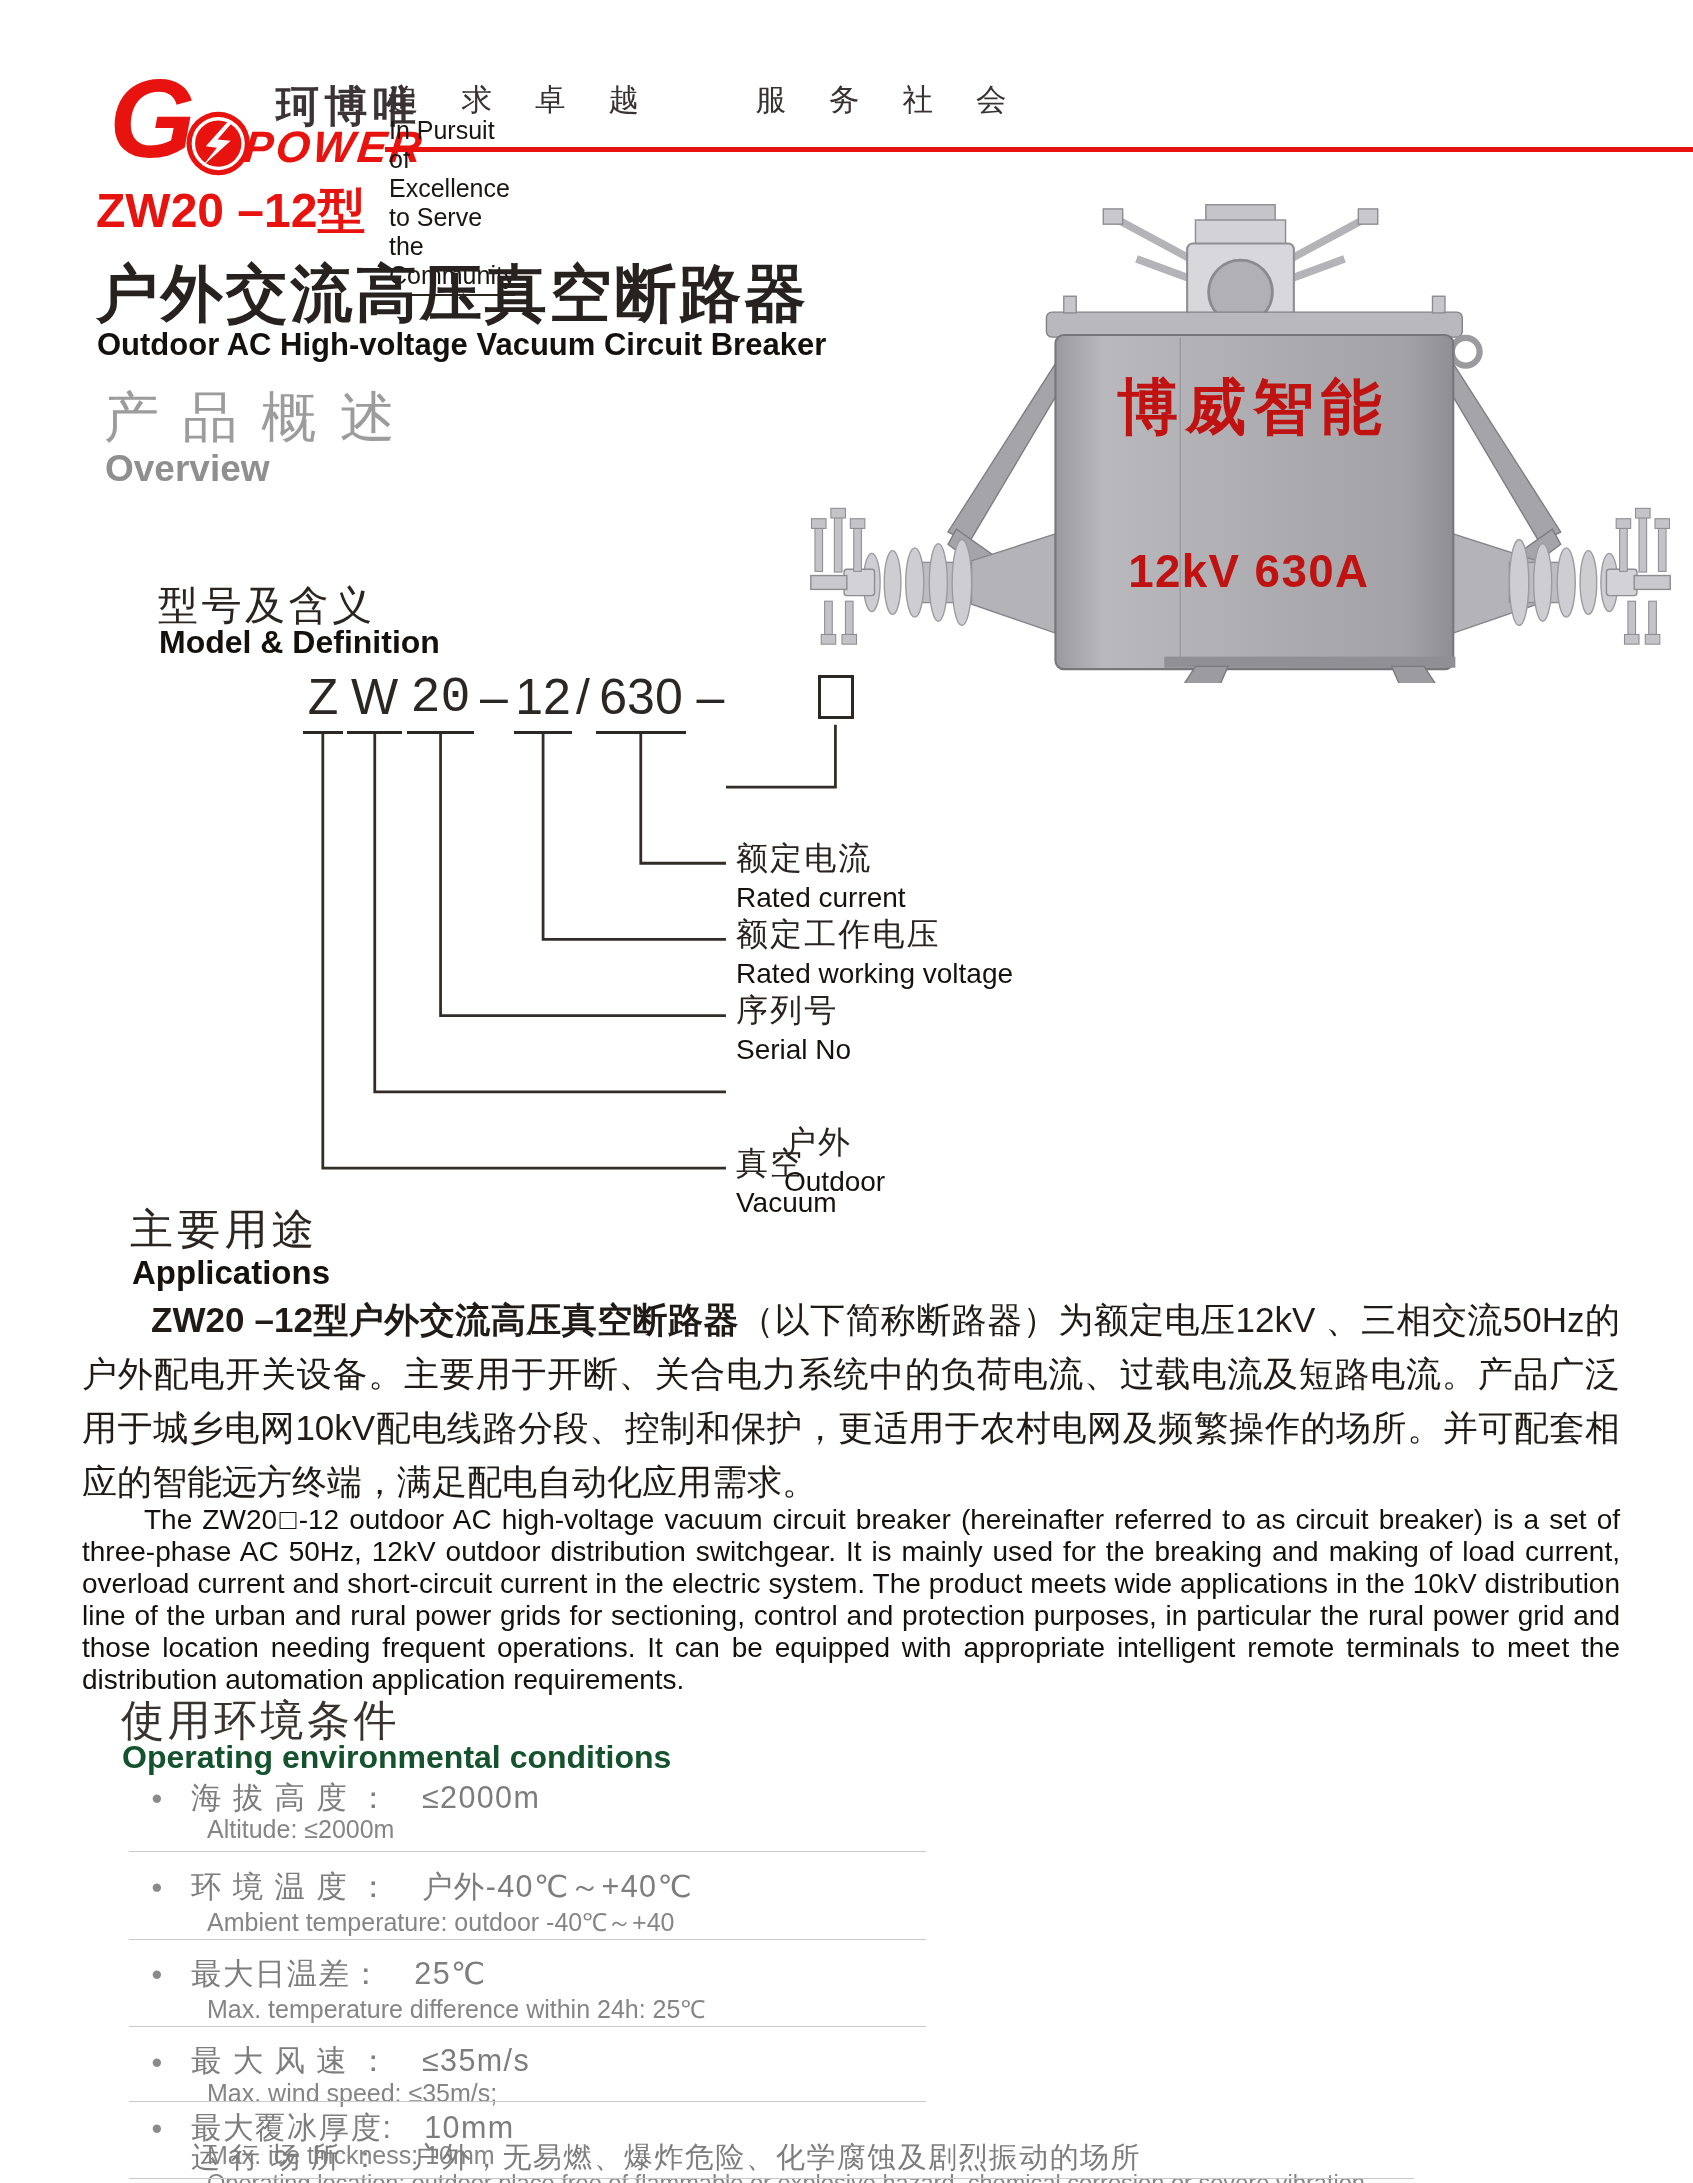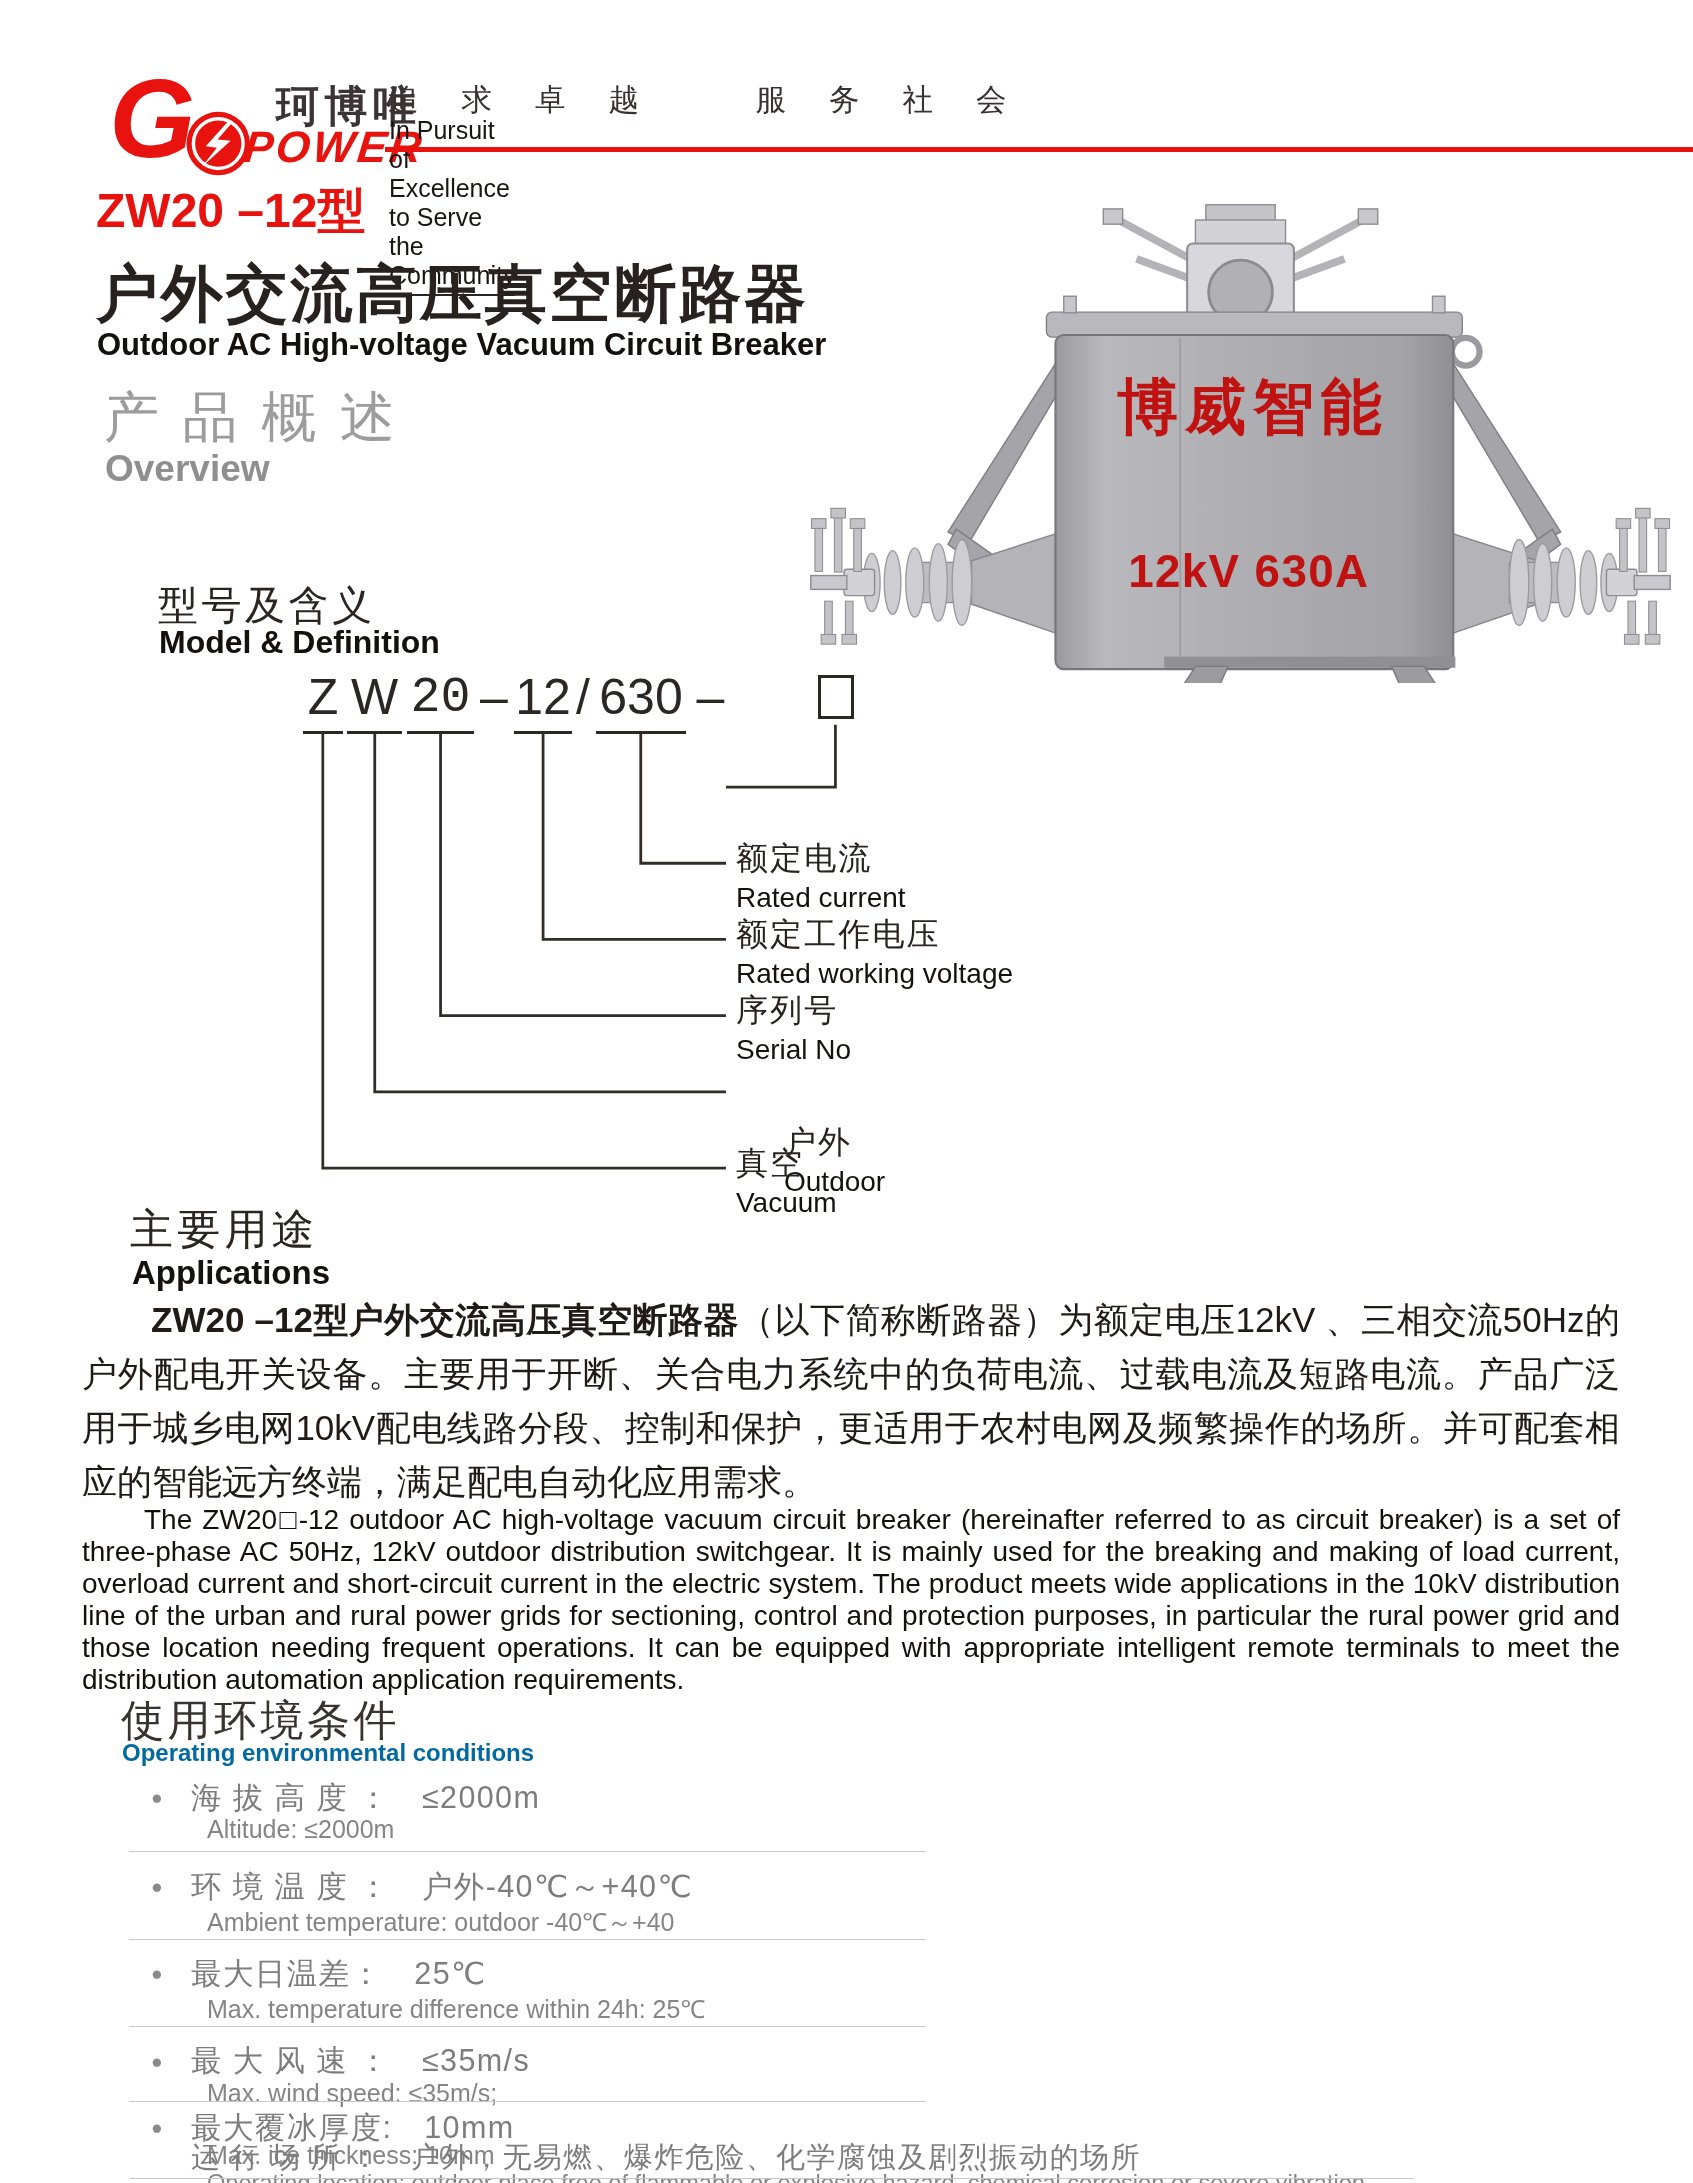--- a/index.html
+++ b/index.html
@@ -39,21 +39,21 @@
   
   .app-cn{left:130px;top:1201px;font-size:43px;color:#2b2622;letter-spacing:4.2px;}
   .app-en{left:132px;top:1254px;font-size:33px;font-weight:700;color:#15110e;}
   .para-cn{left:82px;top:1293px;width:1538px;font-size:35px;line-height:54px;
            text-align:justify;color:#201b17;text-indent:69px;}
   .para-en{left:82px;top:1504px;width:1538px;font-size:28px;line-height:32px;
            text-align:justify;color:#14100d;text-indent:62px;}
 
   
   .env-cn{left:121px;top:1692px;font-size:43px;color:#38332f;letter-spacing:3.5px;}
-  .env-en{left:122px;top:1739px;font-size:24px;font-weight:700;color:#0369a1;}
+  .env-en{left:122px;top:1739px;font-size:32px;font-weight:700;color:#14532d;}
   .env-bullet{position:absolute;left:151px;font-size:19.4px;color:#8a8a8a;}
   .env-item-cn{position:absolute;left:175px;font-size:30.5px;color:#7d7d7d;letter-spacing:1.4px;white-space:nowrap;margin-left:16px;}
   .env-item-en{position:absolute;left:175px;font-size:25px;color:#858585;white-space:nowrap;margin-left:32px;}
   .sep{position:absolute;left:129px;height:1.4px;background:#c9c9c9;}
 
   svg text{font-family:"Liberation Sans","DejaVu Sans",sans-serif;}
 </style>
 </head>
 <body>
 

